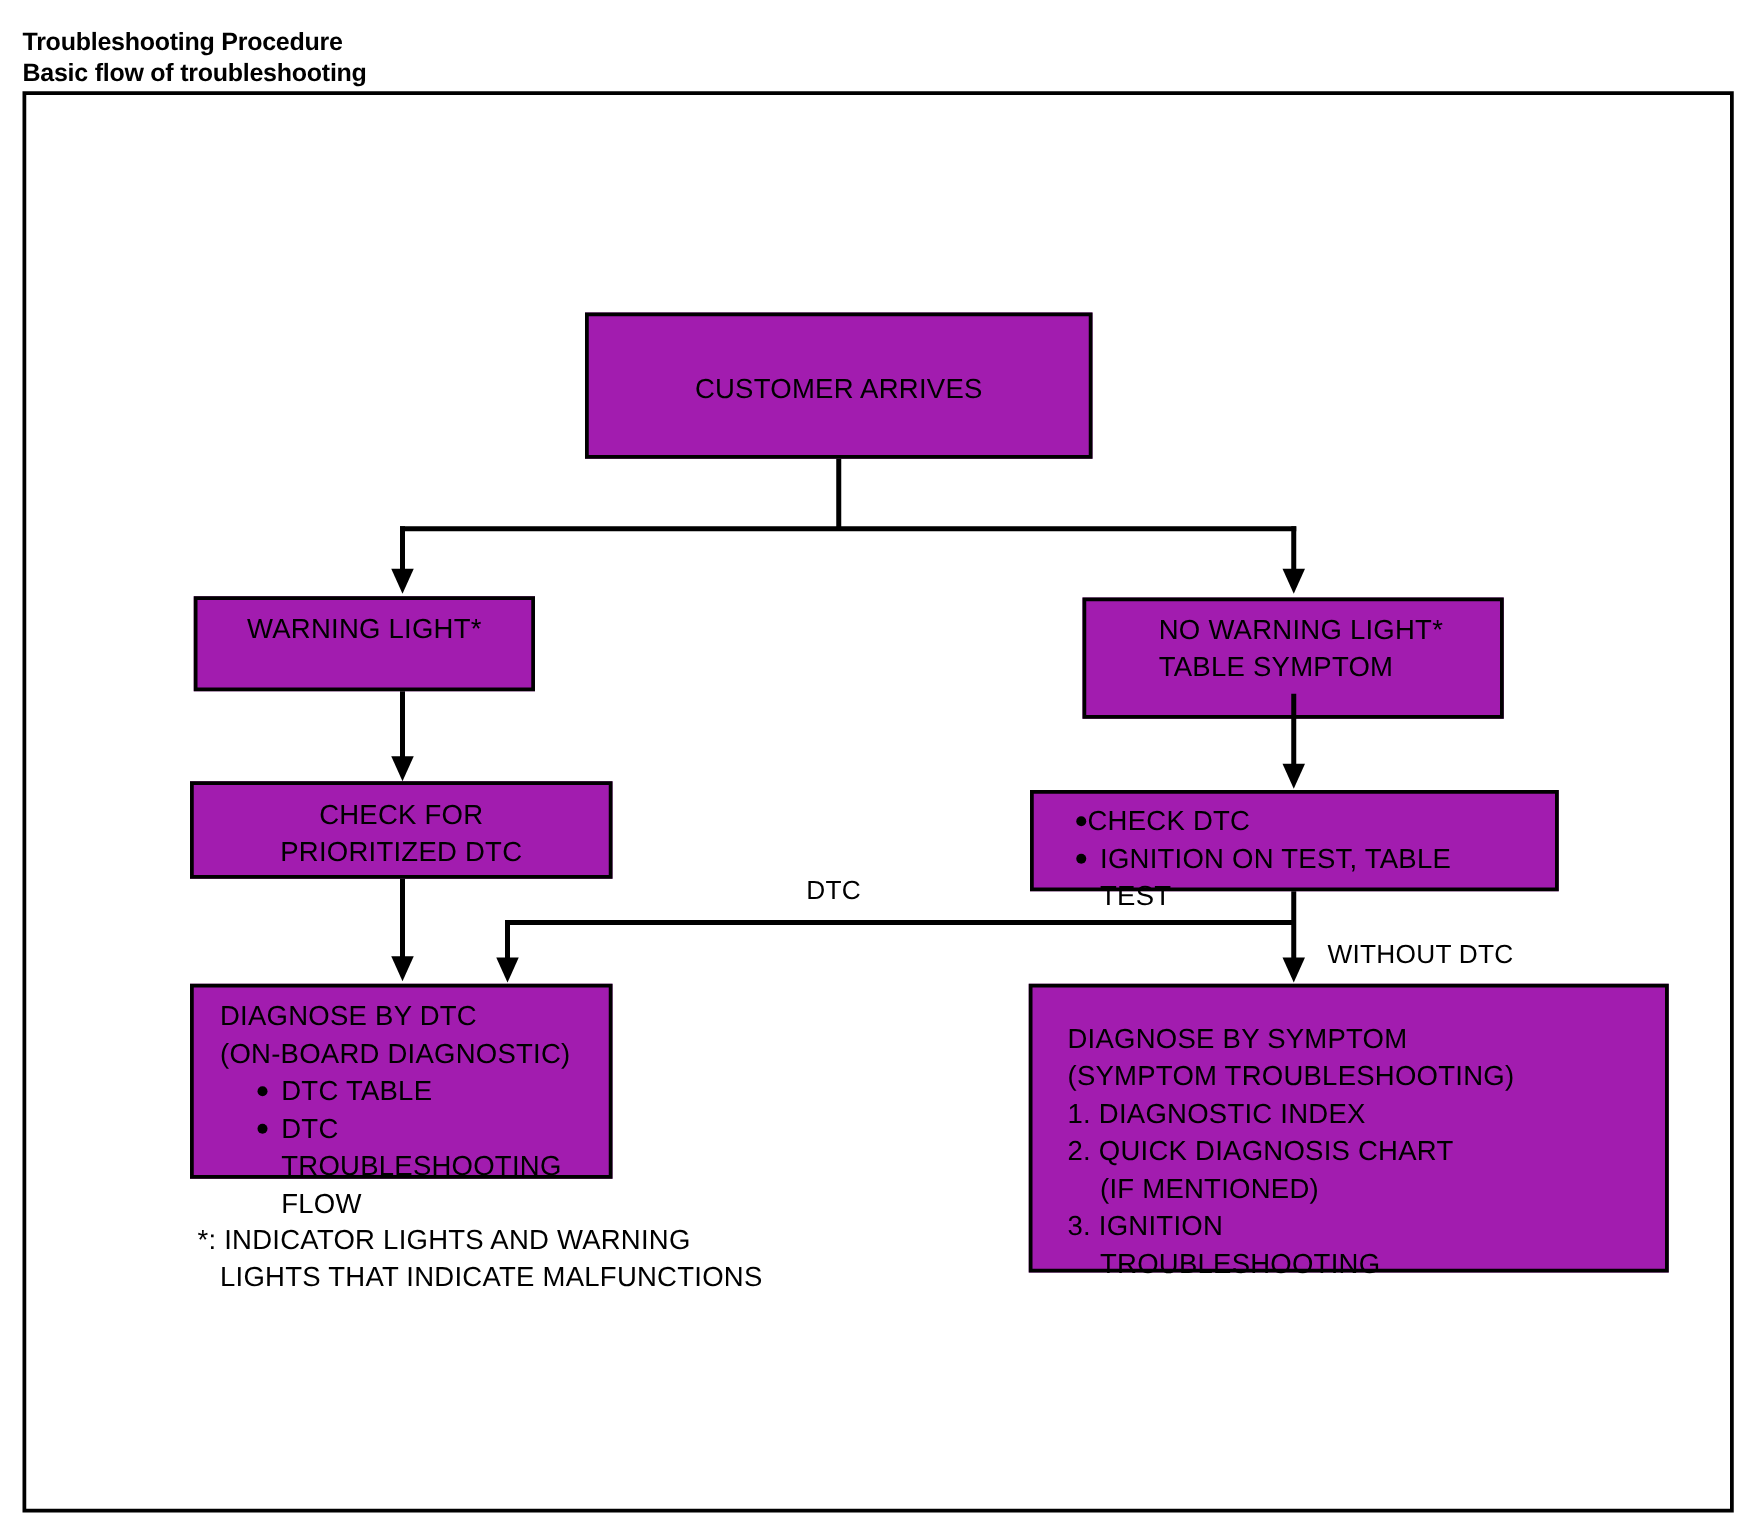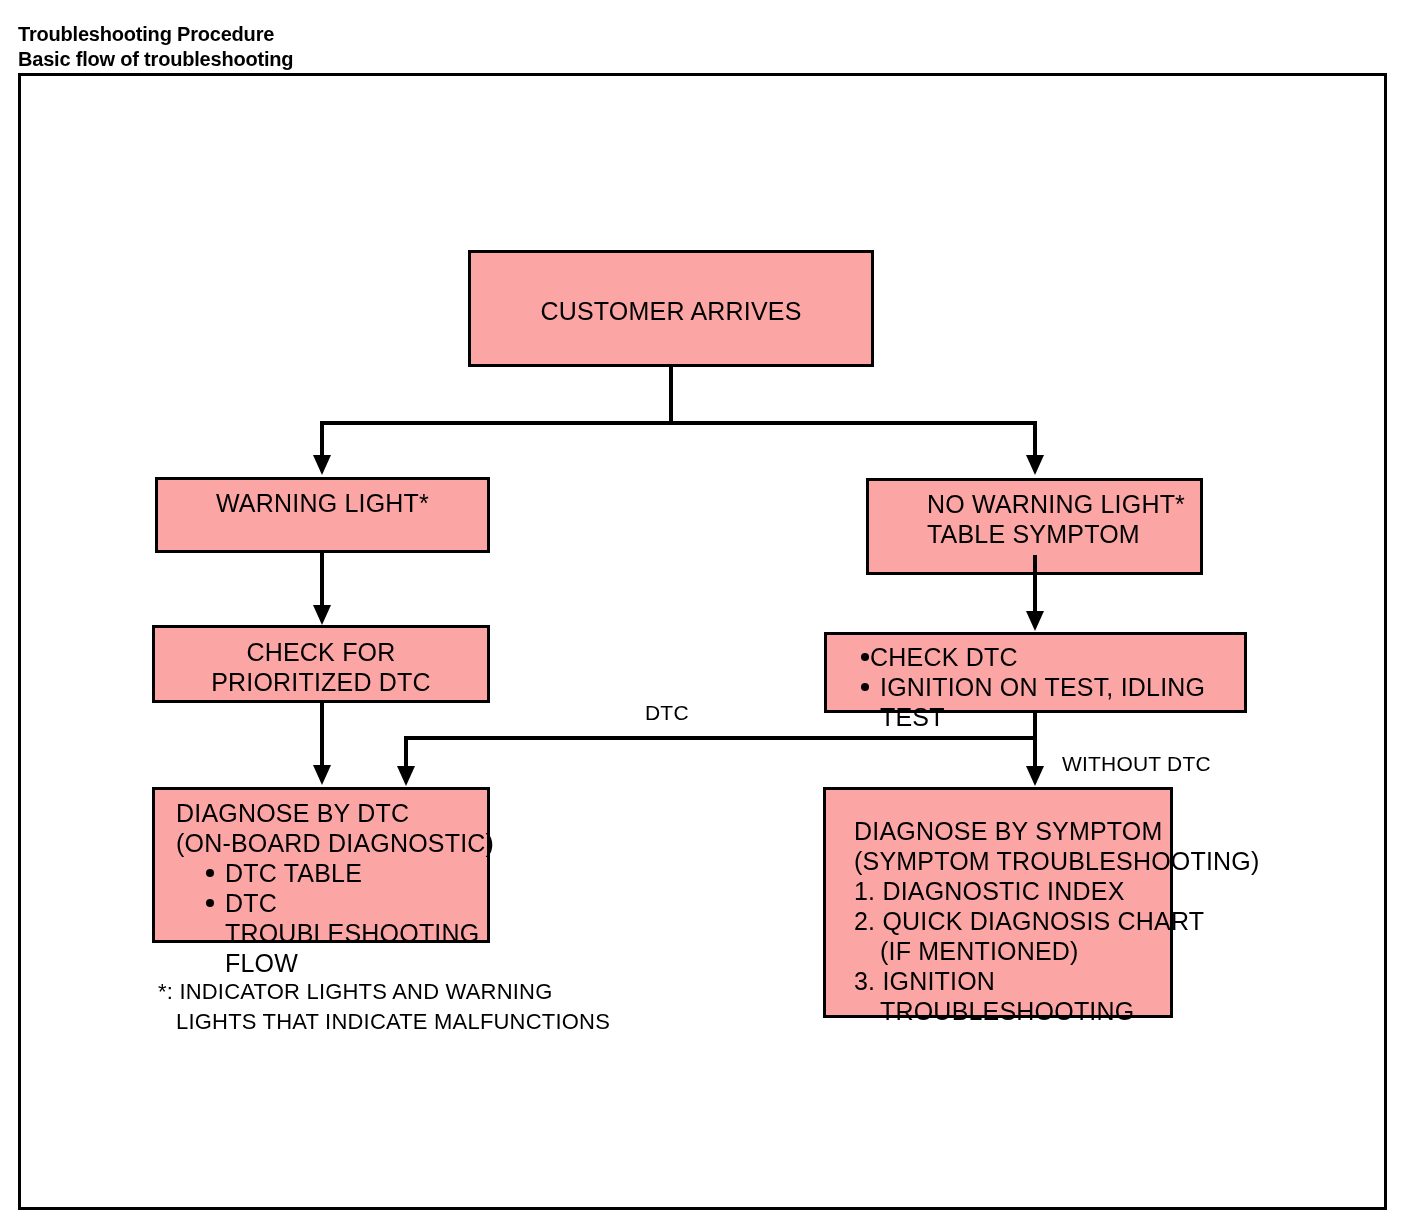--- a/index.html
+++ b/index.html
@@ -42,22 +42,22 @@
     height: 1137px;
     border: 3px solid #000000;
     box-sizing: border-box;
   }
 
   
   .node {
     position: absolute;
     border: 3px solid #000000;
     box-sizing: border-box;
-    background: #fca5a5;
-    font-size: 25px;
+    background: #a21caf;
+    font-size: 22px;
     line-height: 30px;
     letter-spacing: 0.2px;
   }
   .node .inner {
     position: absolute;
     left: 0; right: 0;
   }
   .node.center .inner { text-align: center; }
 
   .line { display: block; white-space: nowrap; }
@@ -131,21 +131,21 @@
     </div>
   </div>
 
   <div class="vline" style="left:669px; top:367px; height:56px;"></div>
   <div class="hline" style="left:320px; top:421px; width:717px;"></div>
   <div class="vline" style="left:320px; top:421px; height:36px;"></div>
   <div class="arrow-down" style="left:313px; top:455px;"></div>
   <div class="vline" style="left:1033px; top:421px; height:36px;"></div>
   <div class="arrow-down" style="left:1026px; top:455px;"></div>
 
-  <div class="node center" style="left:155px; top:477px; width:335px; height:76px;">
+  <div class="node center" style="left:155px; top:477px; width:273px; height:76px;">
     <div class="inner" style="top:8px;">
       <span class="line">WARNING LIGHT*</span>
     </div>
   </div>
 
   <div class="node" style="left:866px; top:478px; width:337px; height:97px;">
     <div class="inner" style="top:8px; left:58px; text-align:left;">
       <span class="line">NO WARNING LIGHT*</span>
       <span class="line">TABLE SYMPTOM</span>
     </div>
@@ -165,21 +165,21 @@
   </div>
 
   <div class="node" style="left:824px; top:632px; width:423px; height:81px;">
     <div class="inner" style="top:7px; left:34px; text-align:left;">
       <span class="bullet-line">
         <span class="dot"></span>
         <span class="btxt" style="margin-left:9px;">CHECK DTC</span>
       </span>
       <span class="bullet-line">
         <span class="dot"></span>
-        <span class="btxt" style="margin-left:19px;">IGNITION ON TEST, IDLING</span>
+        <span class="btxt" style="margin-left:19px;">IGNITION ON TEST, TABLE</span>
       </span>
       <span class="line" style="padding-left:19px;">TEST</span>
     </div>
   </div>
 
   <div class="vline" style="left:320px; top:703px; height:64px;"></div>
   <div class="arrow-down" style="left:313px; top:765px;"></div>
 
   <div class="hline" style="left:404px; top:736px; width:631px;"></div>
   <div class="vline" style="left:404px; top:736px; height:32px;"></div>
@@ -200,21 +200,21 @@
       </span>
       <span class="bullet-line" style="padding-left:30px;">
         <span class="dot" style="left:30px;"></span>
         <span class="btxt" style="margin-left:19px;">DTC</span>
       </span>
       <span class="line" style="padding-left:49px;">TROUBLESHOOTING</span>
       <span class="line" style="padding-left:49px;">FLOW</span>
     </div>
   </div>
 
-  <div class="node" style="left:823px; top:787px; width:350px; height:231px;">
+  <div class="node" style="left:823px; top:787px; width:512px; height:231px;">
     <div class="inner" style="top:26px; left:28px; text-align:left;">
       <span class="line">DIAGNOSE BY SYMPTOM</span>
       <span class="line">(SYMPTOM TROUBLESHOOTING)</span>
       <span class="line">
         <span>1.</span>
         <span>DIAGNOSTIC INDEX</span>
       </span>
       <span class="line">
         <span>2.</span>
         <span>QUICK DIAGNOSIS CHART</span>

